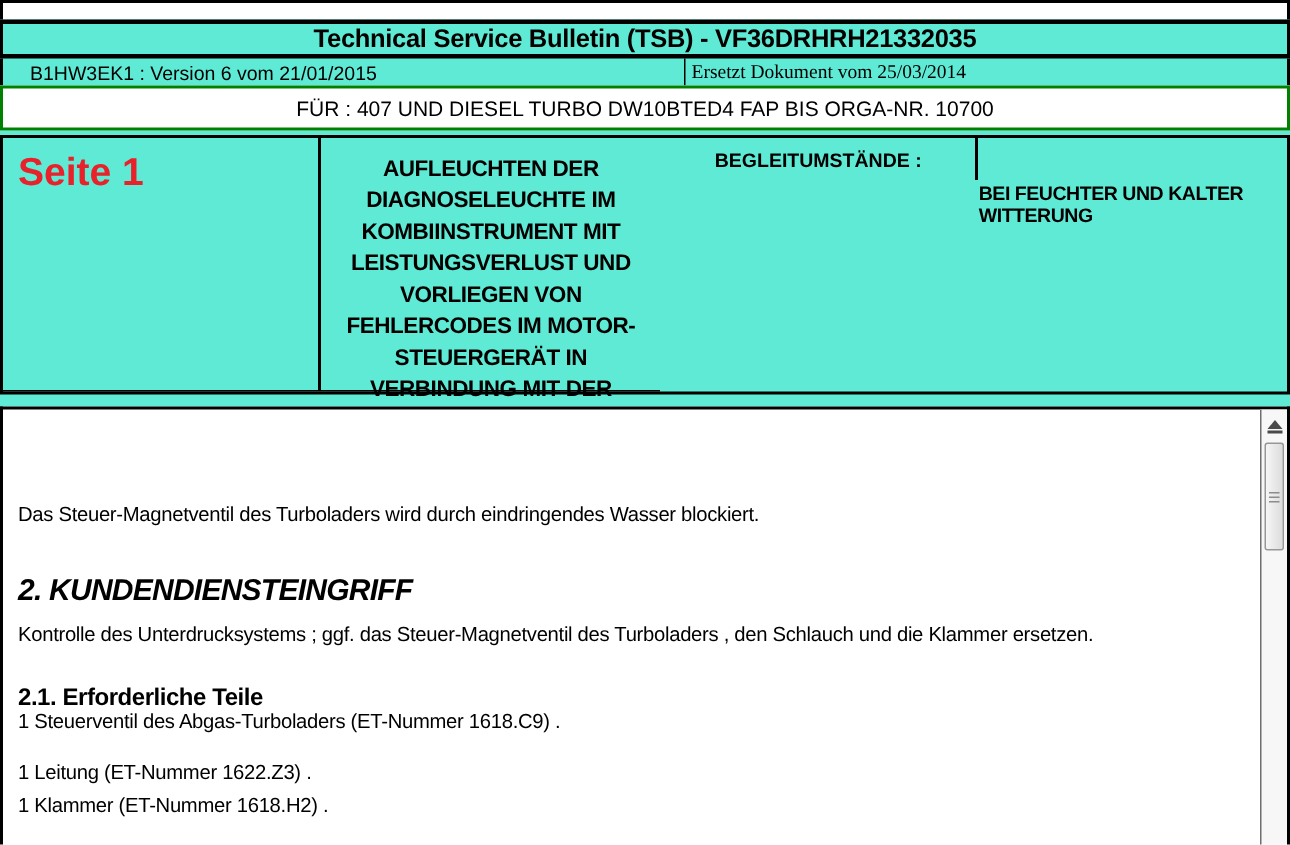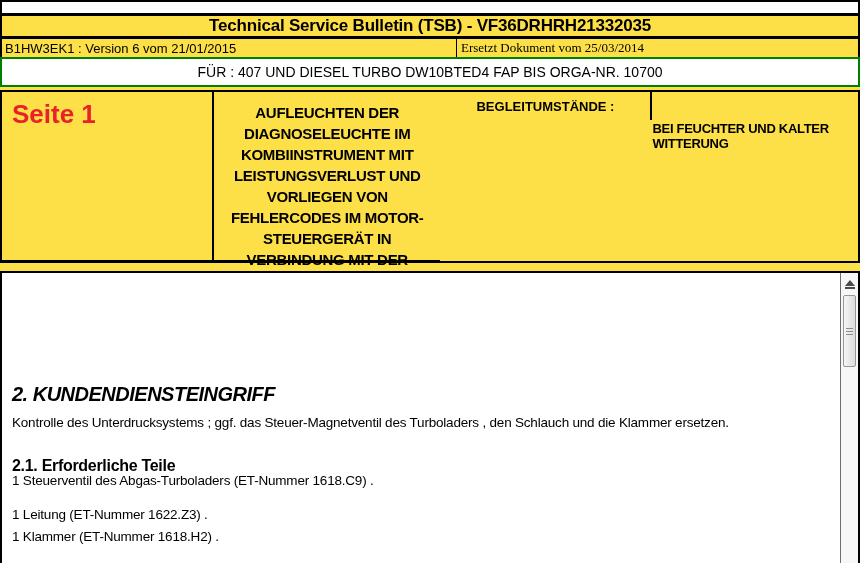--- a/index.html
+++ b/index.html
@@ -3,21 +3,21 @@
 <meta charset="utf-8">
 <style>
   * { margin: 0; padding: 0; box-sizing: border-box; }
   html, body {
     width: 860px; height: 563px;
     overflow: hidden;
     background: #ffffff;
     font-family: "Liberation Sans", sans-serif;
     color: #000;
   }
-  .page { position: relative; width: 860px; height: 412px; background:#fde047; }
+  .page { position: relative; width: 860px; height: 412px; background:#5eead4; }
 
   
   .strip-top {
     position: absolute; left: 0; top: 0; width: 860px; height: 13px;
     background: #fff;
     border-top: 2px solid #000; border-left: 2px solid #000; border-right: 2px solid #000;
   }
   .title-row {
     position: absolute; left: 0; top: 13px; width: 860px; height: 26px;
     border-top: 3px solid #000; border-bottom: 3px solid #000;
@@ -26,21 +26,21 @@
     font-size: 17px; font-weight: bold; letter-spacing: -0.2px;
   }
   .meta-row {
     position: absolute; left: 0; top: 39px; width: 860px; height: 18px;
     border-left: 2px solid #000; border-right: 2px solid #000;
     display: flex; font-size: 13px;
   }
   .meta-cell-left {
     width: 455px; height: 100%;
     border-right: 1px solid #000;
-    display: flex; align-items: center; padding-left: 3px;
+    display: flex; align-items: center; padding-left: 18px;
     white-space: nowrap; overflow: hidden;
   }
   .meta-cell-right {
     flex: 1; height: 100%;
     display: flex; align-items: center; padding-left: 4px;
     white-space: nowrap; overflow: hidden; font-family: Liberation Serif, serif;
   }
   .fuer-row {
     position: absolute; left: 0; top: 57px; width: 860px; height: 30px;
     border: 2px solid #008000;
@@ -172,20 +172,21 @@
 MOTORUNTERDRUCKSYSTEMS</div>
       </div>
     </div>
     <div class="claim-row-bottom">
       <div class="circ-label">BEGLEITUMSTÄNDE :</div>
       <div class="circ-text">BEI FEUCHTER UND KALTER WITTERUNG</div>
     </div>
   </div>
 
   <div class="body-panel">
+    <div class="doc-p" style="top: 62px;">Das Steuer-Magnetventil des Turboladers wird durch eindringendes Wasser blockiert.</div>
 
     <div class="doc-h" style="top: 110px;">2. KUNDENDIENSTEINGRIFF</div>
     <div class="doc-p" style="top: 142px;">Kontrolle des Unterdrucksystems ; ggf. das Steuer-Magnetventil des Turboladers , den Schlauch und die Klammer ersetzen.</div>
 
     <div class="doc-h3" style="top: 184px;">2.1. Erforderliche Teile</div>
     <div class="doc-p" style="top: 200px;">1 Steuerventil des Abgas-Turboladers (ET-Nummer 1618.C9) .</div>
     <div class="doc-p" style="top: 234px;">1 Leitung (ET-Nummer 1622.Z3) .</div>
     <div class="doc-p" style="top: 256px;">1 Klammer (ET-Nummer 1618.H2) .</div>
 
     <div class="scrollbar">

